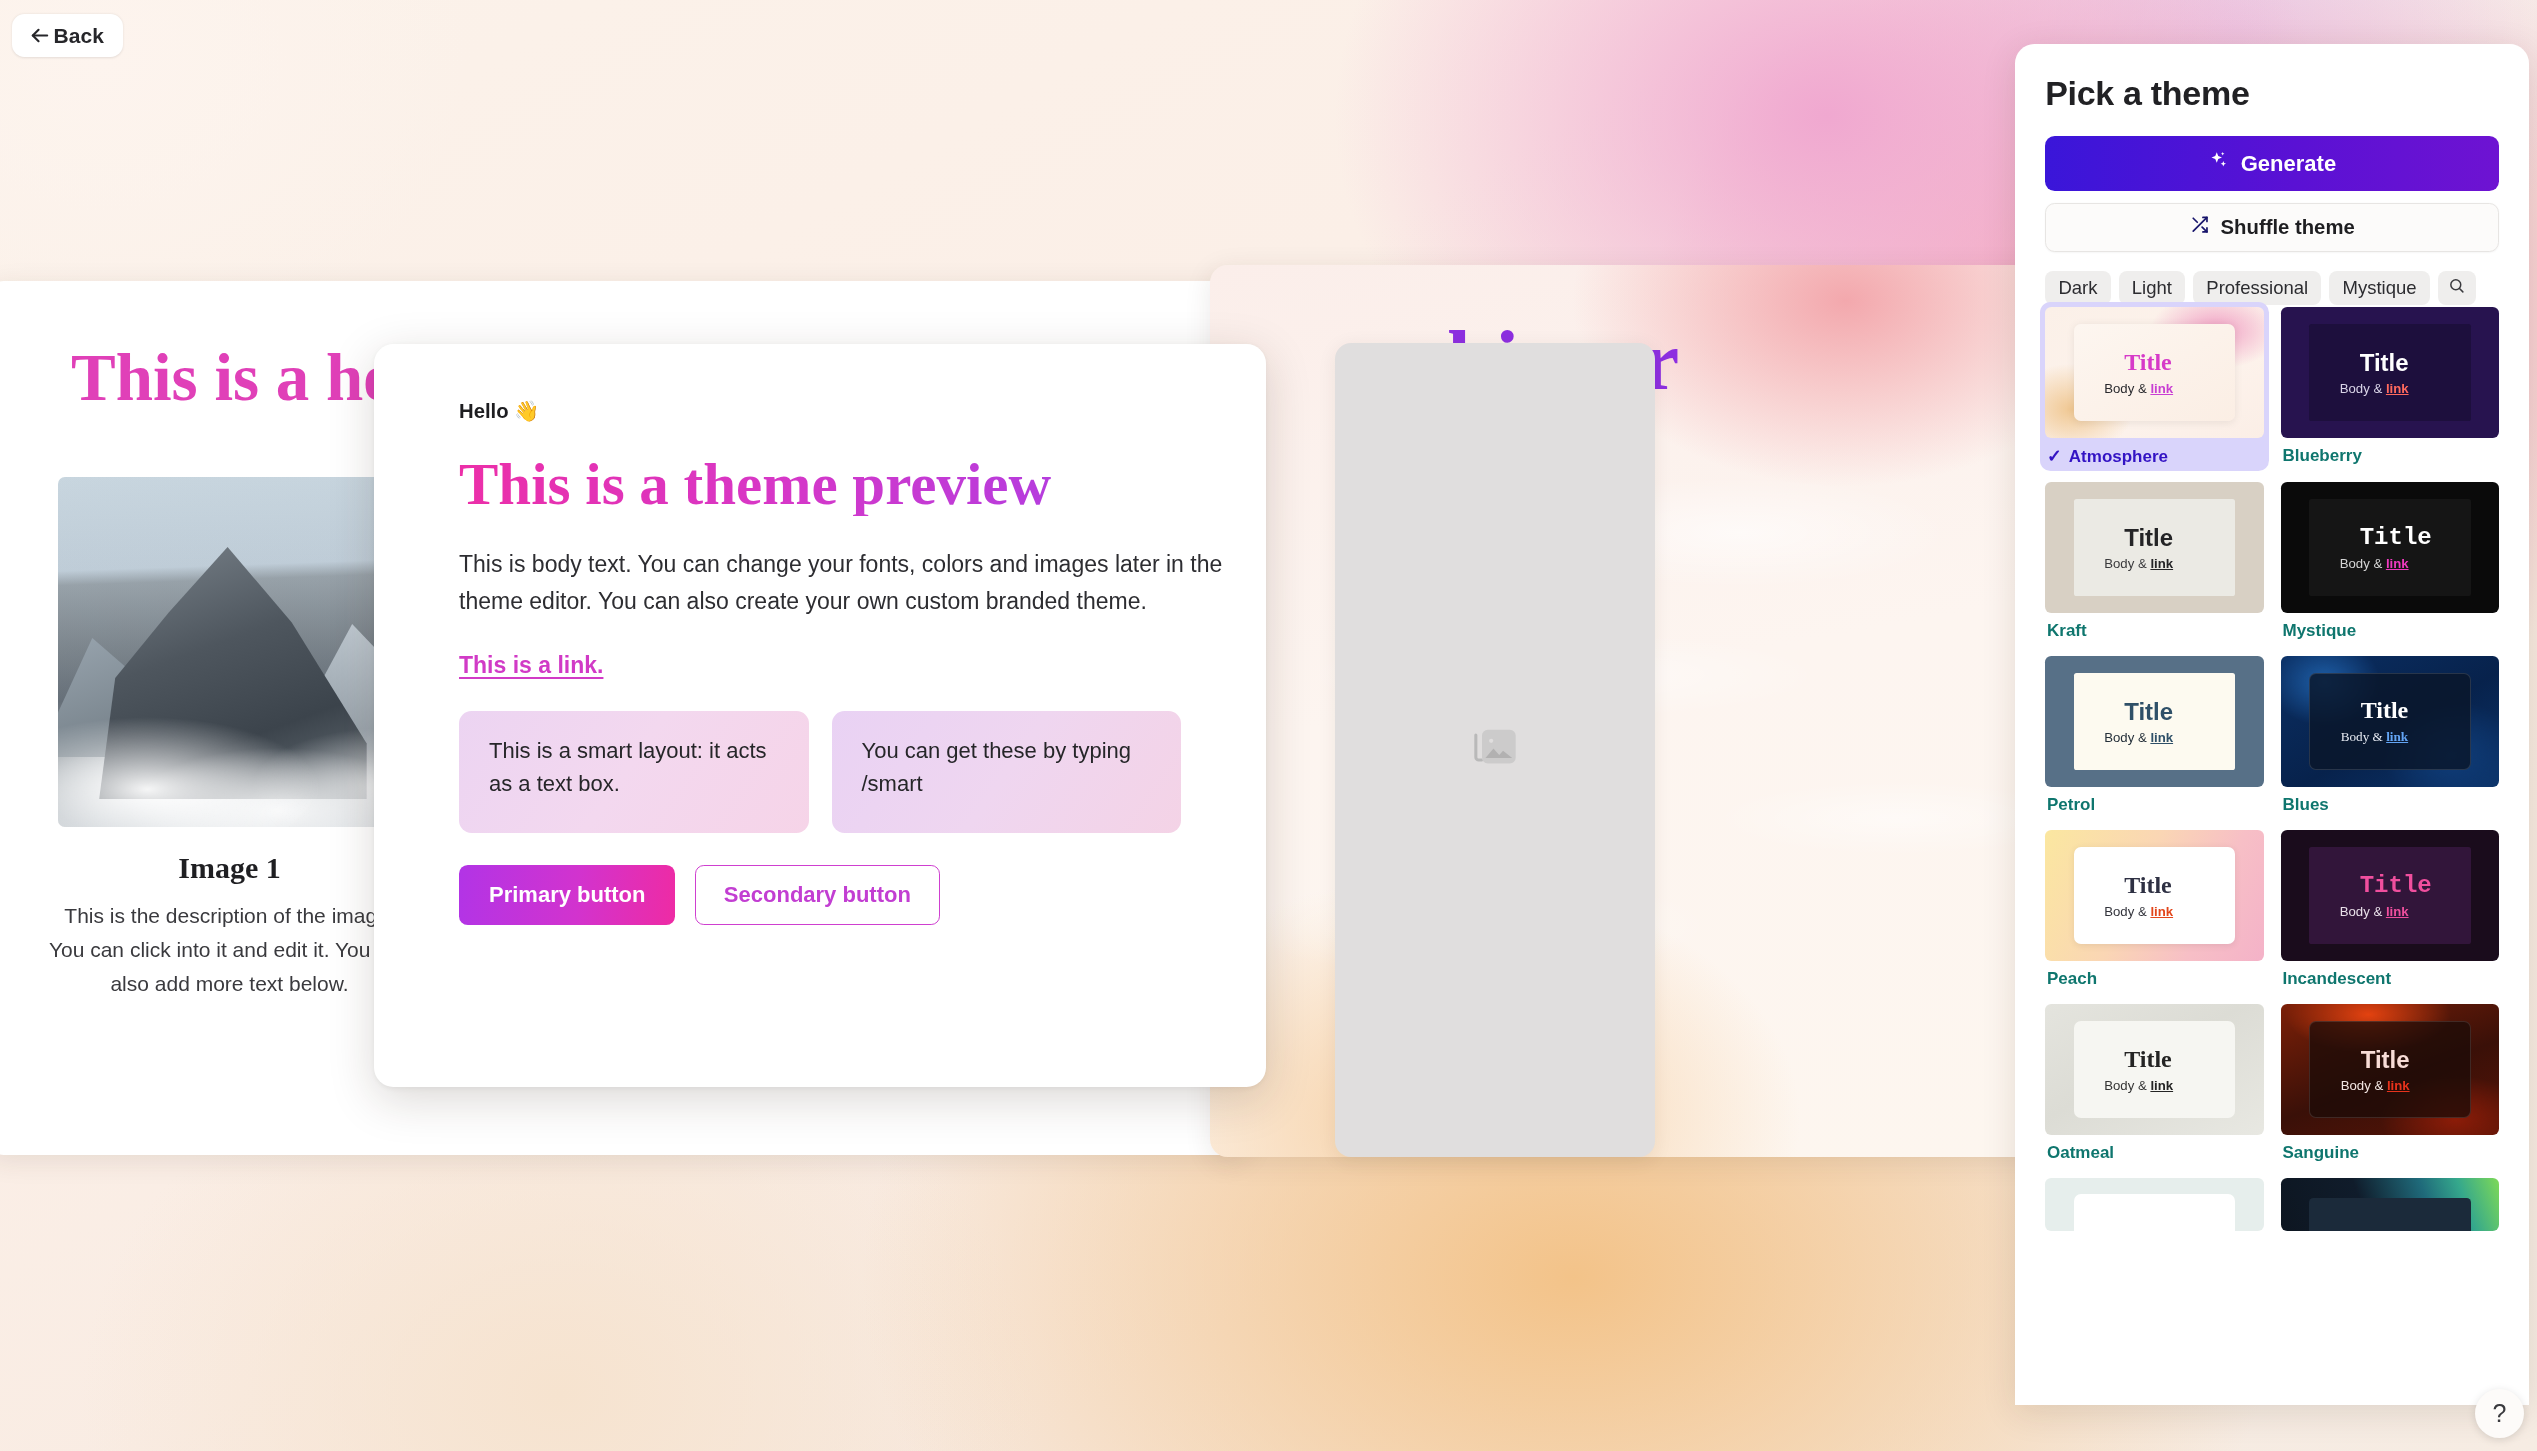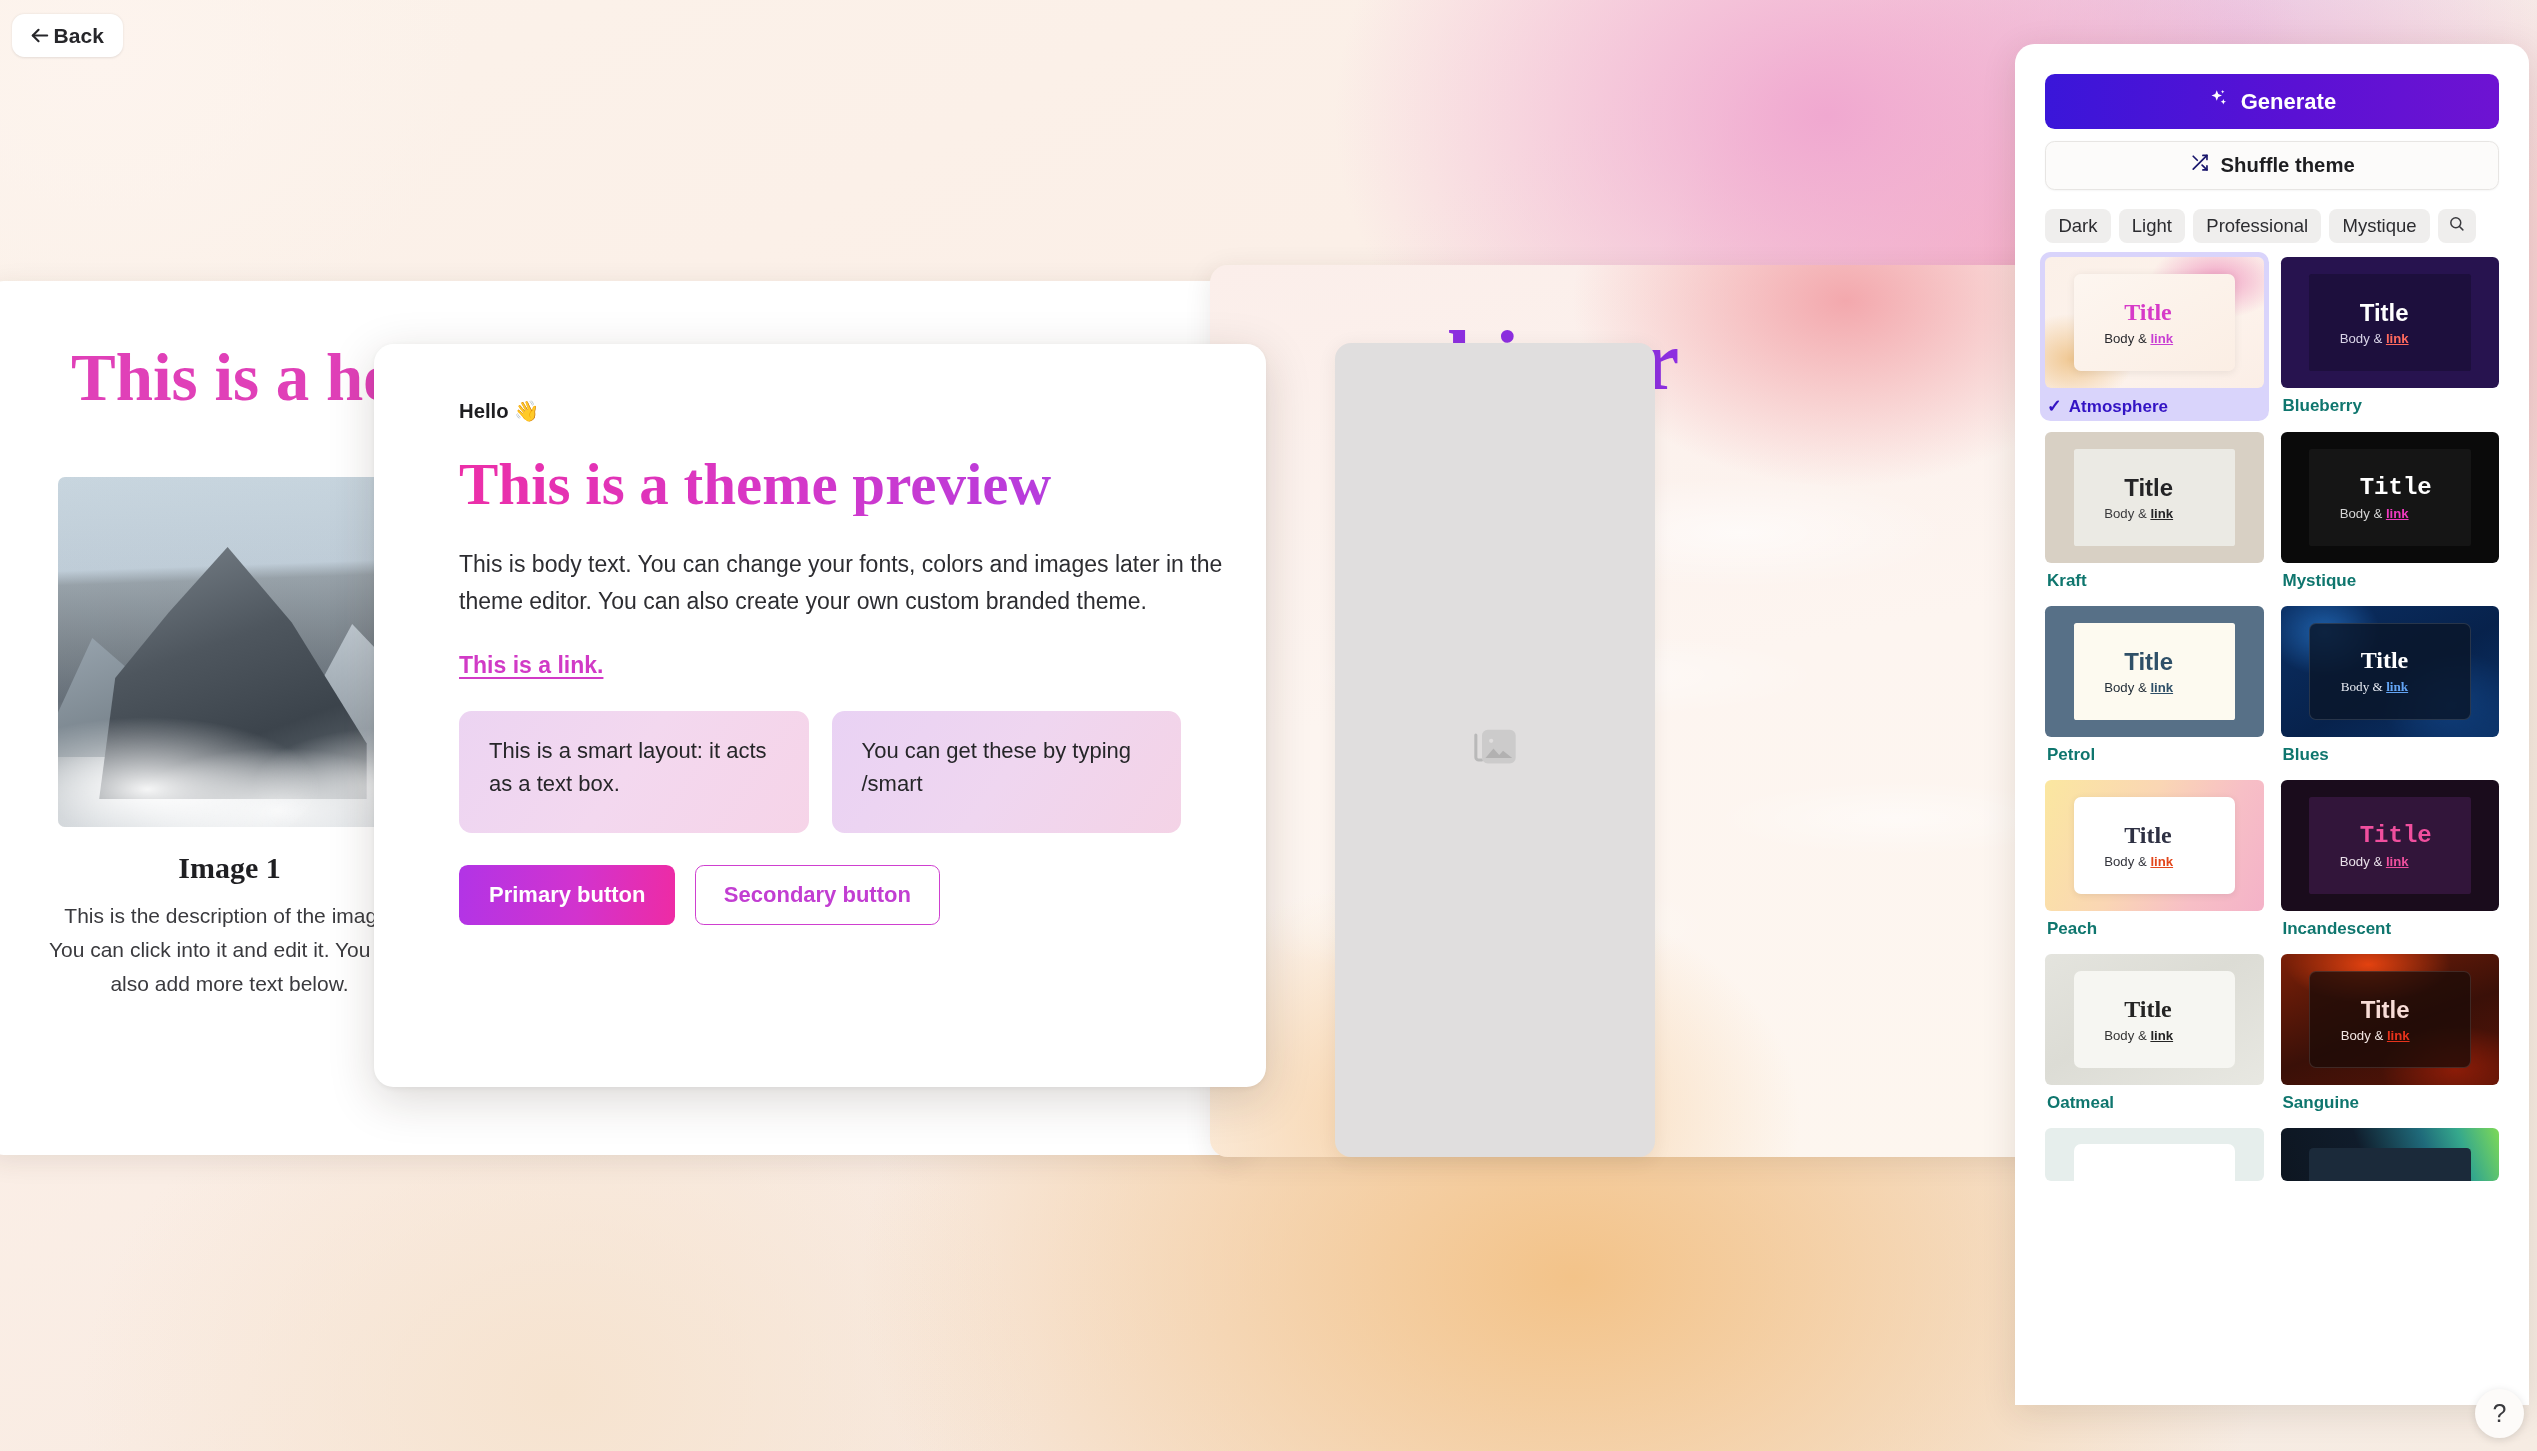--- a/index.html
+++ b/index.html
@@ -208,21 +208,21 @@
     display: flex; align-items: center; justify-content: center; gap: 11.5px;
     cursor: pointer; margin-bottom: 11.5px;
   }
   .btn-shuffle {
     width: 100%; height: 49px; border: 0.9px solid #e7e5e3; border-radius: 9.7px;
     background: #fcfbfa; color: #1e1e21; font-size: 20.3px; font-weight: 600;
     display: flex; align-items: center; justify-content: center; gap: 11.5px;
     cursor: pointer; margin-bottom: 19.4px;
     box-shadow: 0 0.9px 1.8px rgba(0,0,0,.04);
   }
-  .chips { display: flex; align-items: center; gap: 8px; margin-bottom: 14px; }
+  .chips { display: flex; align-items: center; gap: 8px; margin-bottom: 2px; }
   .chip {
     background: #efeeed; border-radius: 8px; padding: 6.2px 13.2px;
     font-size: 18.5px; color: #2c2c30; cursor: pointer; white-space: nowrap;
   }
   .chip.search { padding: 6.2px 10.6px; display: flex; align-items: center; }
 
   .theme-grid {
     display: grid; grid-template-columns: 1fr 1fr; gap: 15px 17px;
   }
   .theme-card { cursor: pointer; border-radius: 10.6px; }
@@ -314,20 +314,21 @@
       <div class="smart-box a">This is a smart layout: it acts as a text box.</div>
       <div class="smart-box b">You can get these by typing /smart</div>
     </div>
     <div class="pm-btn-row">
       <button class="btn-primary">Primary button</button>
       <button class="btn-secondary">Secondary button</button>
     </div>
   </div>
 
   <div class="theme-panel">
+    <div class="tp-title">Pick a theme</div>
 
     <button class="btn-generate">
       <span>
         <svg width="21" height="21" viewBox="0 0 24 24" fill="#ffffff">
           <path d="M10 2.5l1.7 4.3 4.3 1.7-4.3 1.7L10 14.5 8.3 10.2 4 8.5l4.3-1.7z"></path>
           <path d="M17.5 12.6l.9 2.2 2.2.9-2.2.9-.9 2.2-.9-2.2-2.2-.9 2.2-.9z"></path>
           <path d="M16.8 2.2l.6 1.4 1.4.6-1.4.6-.6 1.4-.6-1.4-1.4-.6 1.4-.6z"></path>
         </svg>
       </span>
       <span>Generate</span>

